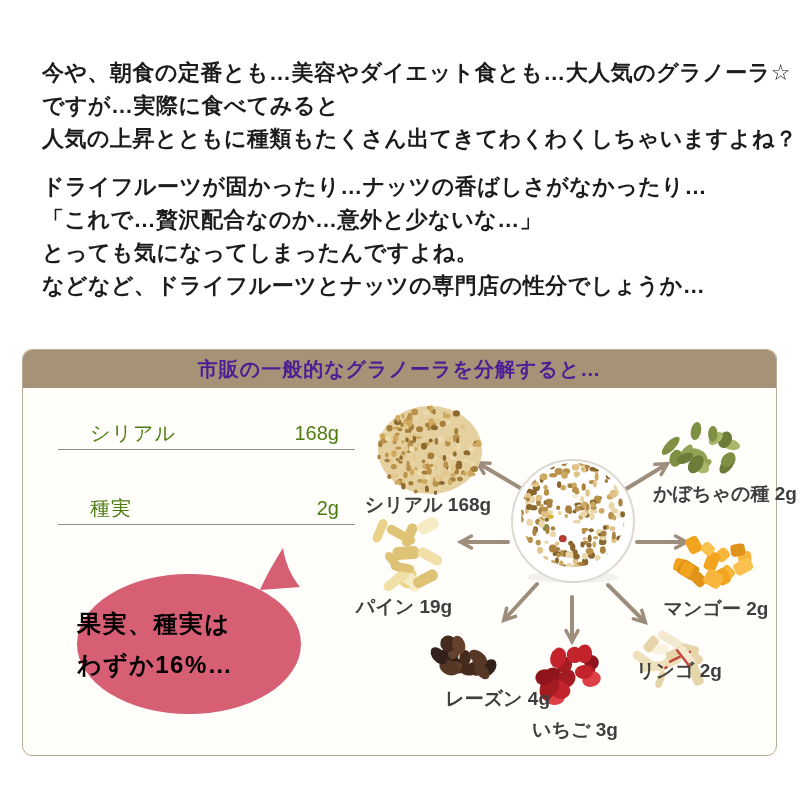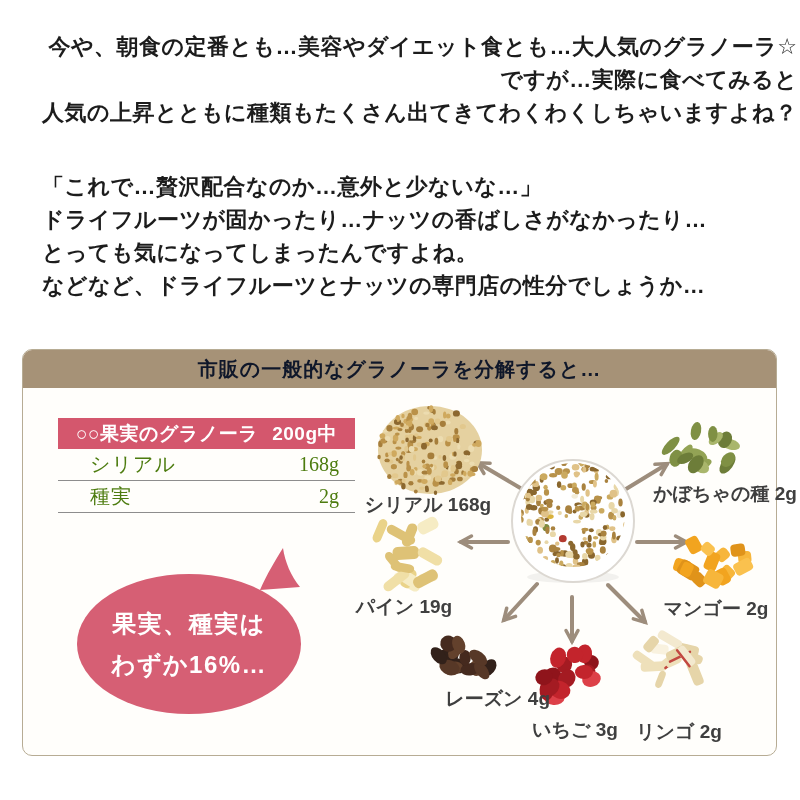--- a/index.html
+++ b/index.html
@@ -3,75 +3,71 @@
 <meta charset="utf-8">
 <style>
   html,body{margin:0;padding:0;}
   body{
     width:800px;height:800px;position:relative;background:#ffffff;
     font-family:"Liberation Sans","DejaVu Sans",sans-serif;overflow:hidden;
   }
   .intro{position:absolute;left:42px;color:#1c1c1c;font-size:22px;line-height:33px;
          font-weight:600;letter-spacing:.5px;}
   .intro div{white-space:nowrap;}
-  #p1{top:30px;text-align:right;} #p2{top:170px;}
+  #p1{top:56px;} #p2{top:170px;}
 
   .panel{position:absolute;left:22px;top:349px;width:755px;height:407px;
          background:#fffefb;border:1px solid #b7ac94;border-radius:10px;box-sizing:border-box;}
   .panel-header{height:38px;background:#a69277;border-radius:9px 9px 0 0;
          display:flex;align-items:center;justify-content:center;
-         color:#0f172a;font-weight:bold;font-size:20px;letter-spacing:1px;}
+         color:#4c1d95;font-weight:bold;font-size:20px;letter-spacing:1px;}
 
   .gtable{position:absolute;left:58px;top:418px;width:297px;z-index:3;}
   .t-header{height:31px;background:#d4576d;color:#fff;font-weight:bold;font-size:19px;
          display:flex;align-items:center;justify-content:center;gap:14px;letter-spacing:.5px;}
   .t-row{height:31px;display:flex;align-items:center;font-size:20px;color:#4d7c0f;
          border-bottom:1px solid #6d28d9;background:transparent;}
   .t-label{padding-left:32px;letter-spacing:1px;}
-  .t-value{margin-left:auto;padding-right:16px;font-family:Liberation Serif, serif;}
+  .t-value{margin-left:auto;padding-right:16px;}
 
   .bubble{position:absolute;left:77px;top:574px;width:224px;height:140px;background:#d65f74;
-         border-radius:50%;display:flex;flex-direction:column;align-items:center;justify-content:center;
-         color:#ffffff;font-weight:bold;font-size:24px;line-height:41px;letter-spacing:1.5px;z-index:3;}
+         border-radius:50%;display:flex;flex-direction:column;justify-content:center;
+         color:#000000;font-weight:bold;font-size:24px;line-height:41px;letter-spacing:1.5px;z-index:3;}
   #bubble-tail{position:absolute;left:240px;top:540px;z-index:2;}
 
   .photo{position:absolute;z-index:2;}
   .ph-label{position:absolute;width:170px;text-align:center;font-size:19px;font-weight:600;
          color:#3f3f3f;white-space:nowrap;z-index:4;}
   #arrows{position:absolute;left:440px;top:445px;z-index:1;}
 </style>
 </head>
 <body>
 
 <div class="intro" id="p1">
   <div>今や、朝食の定番とも…美容やダイエット食とも…大人気のグラノーラ☆</div>
   <div>ですが…実際に食べてみると</div>
   <div>人気の上昇とともに種類もたくさん出てきてわくわくしちゃいますよね？</div>
 </div>
 <div class="intro" id="p2">
+  <div>ドライフルーツが固かったり…ナッツの香ばしさがなかったり…</div>
   <div>「これで…贅沢配合なのか…意外と少ないな…」</div>
-  <div>ドライフルーツが固かったり…ナッツの香ばしさがなかったり…</div>
   <div>とっても気になってしまったんですよね。</div>
   <div>などなど、ドライフルーツとナッツの専門店の性分でしょうか…</div>
 </div>
 
 <div class="panel" style="border-color: rgb(183, 172, 148); background: rgb(255, 254, 251);">
   <div class="panel-header" style="background: rgb(166, 146, 119);">市販の一般的なグラノーラを分解すると…</div>
 </div>
 
 <div class="gtable">
-  <div class="t-header" style="background: rgb(212, 87, 109); color: rgb(255, 255, 255);">
-    <span>○○果実のグラノーラ</span>
-    <span>200g中</span>
-  </div>
   <div class="t-row" style="border-bottom-color: rgb(141, 141, 141);">
     <span class="t-label">シリアル</span>
     <span class="t-value">168g</span>
   </div>
-  <div class="t-row" style="border-bottom-color: rgb(141, 141, 141);">
+  <div class="t-row" style="border-bottom-color: rgb(141, 141, 141); margin-top: 43px;">
     <span class="t-label">種実</span>
     <span class="t-value">2g</span>
   </div>
 </div>
 
 <svg id="bubble-tail" width="70" height="70">
   <path d="M20,50 C27,34 36,19 43,8 C45,22 51,36 60,47 Z" fill="#d65f74"></path>
 </svg>
 <div class="bubble" style="background: rgb(214, 95, 116);">
   <div>果実、種実は</div>
@@ -654,13 +650,13 @@
         <rect x="-11.3" y="2.3" width="22.6" height="2.5" rx="1.2" fill="#c24740"></rect>
       </g>
     </svg></div>
 
 <div class="ph-label" style="left:343px;top:492px;">シリアル 168g</div>
 <div class="ph-label" style="left:640px;top:481px;">かぼちゃの種 2g</div>
 <div class="ph-label" style="left:319px;top:594px;">パイン 19g</div>
 <div class="ph-label" style="left:631px;top:596px;">マンゴー 2g</div>
 <div class="ph-label" style="left:380px;top:686px;text-align:right;">レーズン 4g</div>
 <div class="ph-label" style="left:490px;top:717px;">いちご 3g</div>
-<div class="ph-label" style="left:594px;top:719px;">リンゴ 2g</div>
+<div class="ph-label" style="left:594px;top:658px;">リンゴ 2g</div>
 
 </body></html>

